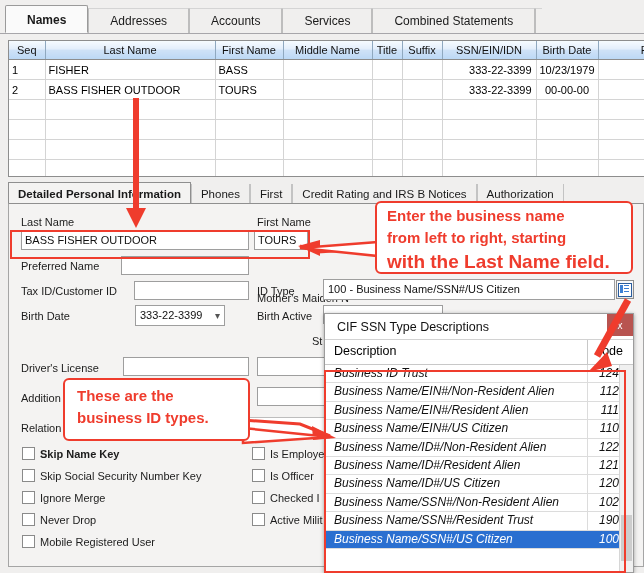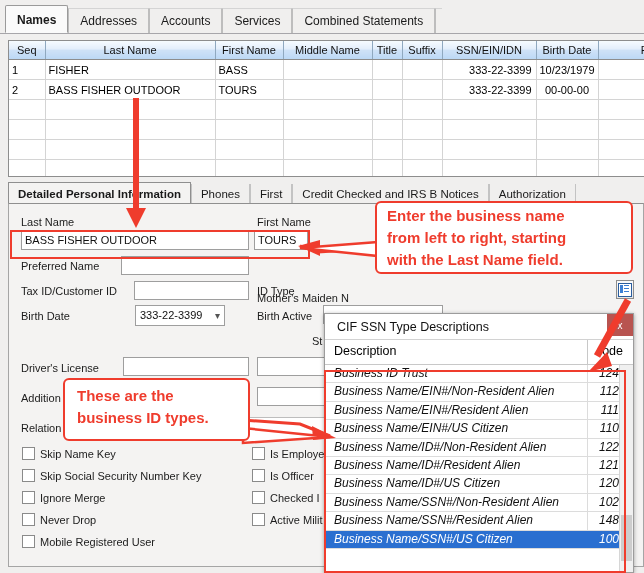--- a/index.html
+++ b/index.html
@@ -20,21 +20,21 @@
 
   
   .topbar{
     position:absolute;left:0;top:0;width:644px;height:34px;
     background:#f0efee;
     border-bottom:1px solid #a7a6aa;
     box-sizing:border-box;
   }
   .tabrow{position:absolute;left:5px;top:5px;height:28px;display:flex;align-items:flex-end;}
   .tab{
-    height:25px;line-height:25px;padding:0 11px;
+    height:25px;line-height:25px;padding:0 21px;
     font-size:12px;color:#1a1a1a;
     background:#f0efee;
     border-left:1px solid #bdbdbd;border-right:1px solid #bdbdbd;
     border-top:1px solid #d4d4d4;
     box-sizing:border-box;white-space:nowrap;
   }
   .tab.active{
     font-weight:bold;background:#fafafa;
     border:1px solid #9a9a9a;border-bottom:1px solid #fafafa;
     height:28px;line-height:28px;
@@ -301,38 +301,39 @@
       </tbody>
     </table>
   </div>
 
   <div class="lowerpanel">
 
     <div class="tabrow2">
       <div class="tab2 active">Detailed Personal Information</div>
       <div class="tab2">Phones</div>
       <div class="tab2">First</div>
-      <div class="tab2">Credit Checked and IRS B Notices</div>
+      <div class="tab2">Credit Rating and IRS B Notices</div>
       <div class="tab2">Authorization</div>
     </div>
 
     <div class="formbox">
 
       <div class="lbl" style="left:12px;top:12px;">Last Name</div>
       <div class="lbl" style="left:248px;top:12px;">First Name</div>
       <div class="fld" style="left:12px;top:27px;width:228px;">BASS FISHER OUTDOOR</div>
       <div class="fld" style="left:245px;top:27px;width:54px;">TOURS</div>
 
       <div class="lbl" style="left:12px;top:56px;">Preferred Name</div>
       <div class="fld" style="left:112px;top:52px;width:128px;"></div>
       <div class="lbl" style="left:248px;top:56px;margin-top:32px;">Mother's Maiden N</div>
 
       <div class="lbl" style="left:12px;top:81px;">Tax ID/Customer ID</div>
       <div class="fld" style="left:125px;top:77px;width:115px;"></div>
       <div class="lbl" style="left:248px;top:81px;">ID Type</div>
+      <div class="combo" style="left:314px;top:75px;width:292px;">100 - Business Name/SSN#/US Citizen</div>
       <div class="pickbtn" style="left:607px;top:76px;">
         <span class="glyph"></span>
       </div>
 
       <div class="lbl" style="left:12px;top:106px;">Birth Date</div>
       <div class="combo" style="left:126px;top:101px;width:90px;">
         <span>333-22-3399</span>
         <span class="caret">▾</span>
       </div>
       <div class="lbl" style="left:248px;top:106px;">Birth Active</div>
@@ -343,21 +344,21 @@
       <div class="lbl" style="left:12px;top:158px;">Driver's License</div>
       <div class="fld" style="left:114px;top:153px;width:126px;"></div>
       <div class="fld" style="left:248px;top:153px;width:88px;"></div>
 
       <div class="lbl" style="left:12px;top:188px;">Addition</div>
       <div class="fld" style="left:248px;top:183px;width:88px;"></div>
 
       <div class="lbl" style="left:12px;top:218px;">Relation</div>
       <div class="fld" style="left:176px;top:213px;width:160px;border-color:#bdbdbd;"></div>
 
-      <div class="cbrow" style="left:13px;top:243px;">
+      <div class="cbrow" style="left:13px;top:243px;font-weight:bold;">
         <span class="cbbox"></span><span>Skip Name Key</span>
       </div>
       <div class="cbrow" style="left:13px;top:265px;">
         <span class="cbbox"></span><span>Skip Social Security Number Key</span>
       </div>
       <div class="cbrow" style="left:13px;top:287px;">
         <span class="cbbox"></span><span>Ignore Merge</span>
       </div>
       <div class="cbrow" style="left:13px;top:309px;">
         <span class="cbbox"></span><span>Never Drop</span>
@@ -425,23 +426,23 @@
           <span class="d">Business Name/ID#/US Citizen</span>
           <span class="vsep"></span>
           <span class="c">120</span>
         </div>
       <div class="dlg-row">
           <span class="d">Business Name/SSN#/Non-Resident Alien</span>
           <span class="vsep"></span>
           <span class="c">102</span>
         </div>
       <div class="dlg-row">
-          <span class="d">Business Name/SSN#/Resident Alien</span>
-          <span class="vsep"></span>
-          <span class="c">148</span>
+          <span class="d">Business Name/SSN#/Resident Trust</span>
+          <span class="vsep"></span>
+          <span class="c">190</span>
         </div>
       <div class="dlg-row sel">
           <span class="d">Business Name/SSN#/US Citizen</span>
           <span class="vsep"></span>
           <span class="c">100</span>
         </div>
     </div>
     <div class="dlg-scroll">
       <div class="thumb"></div>
     </div>
@@ -466,21 +467,21 @@
     <path d="M312,426 L336,438 L313,440 Z" fill="#ef3c2d"></path>
 
     <path d="M243,428 L330,437 L243,443 Z" fill="#ffffff" stroke="#ef3c2d" stroke-width="2.5"></path>
 
     <path d="M378,242 L300,248 L378,256 Z" fill="#ffffff" stroke="#ef3c2d" stroke-width="2.5"></path>
   </svg>
 
   <div class="callout" style="left:375px;top:201px;width:258px;height:73px;">
     <div class="ct" style="left:10px;top:4px;font-size:15px;">Enter the business name</div>
     <div class="ct" style="left:10px;top:26px;font-size:15px;">from left to right, starting</div>
-    <div class="ct" style="left:10px;top:48px;font-size:15px;">with the Last Name field.</div>
+    <div class="ct" style="left:10px;top:48px;font-size:19px;">with the Last Name field.</div>
   </div>
 
   <div class="callout" style="left:63px;top:378px;width:187px;height:63px;">
     <div class="ct" style="left:12px;top:7px;font-size:15px;">These are the</div>
     <div class="ct" style="left:12px;top:29px;font-size:15px;">business ID types.</div>
   </div>
 
 </div>
 
 </body></html>

